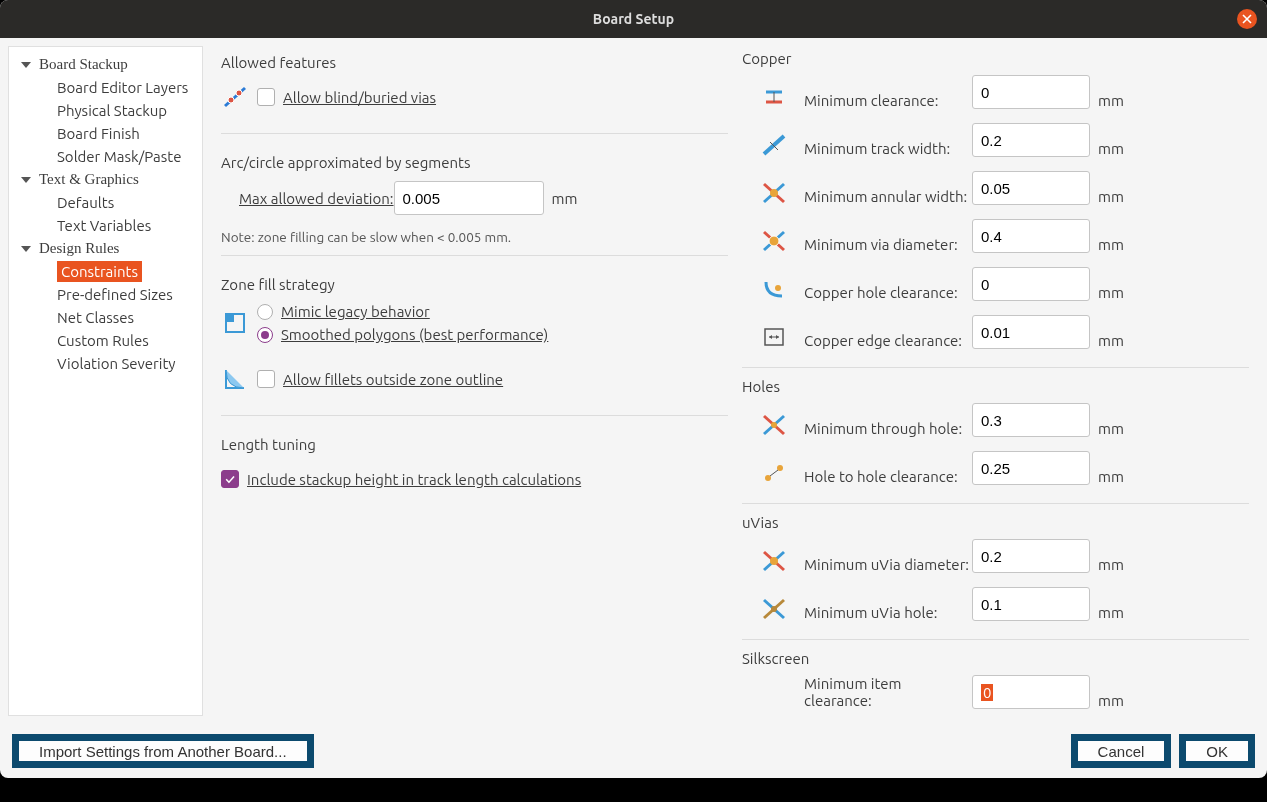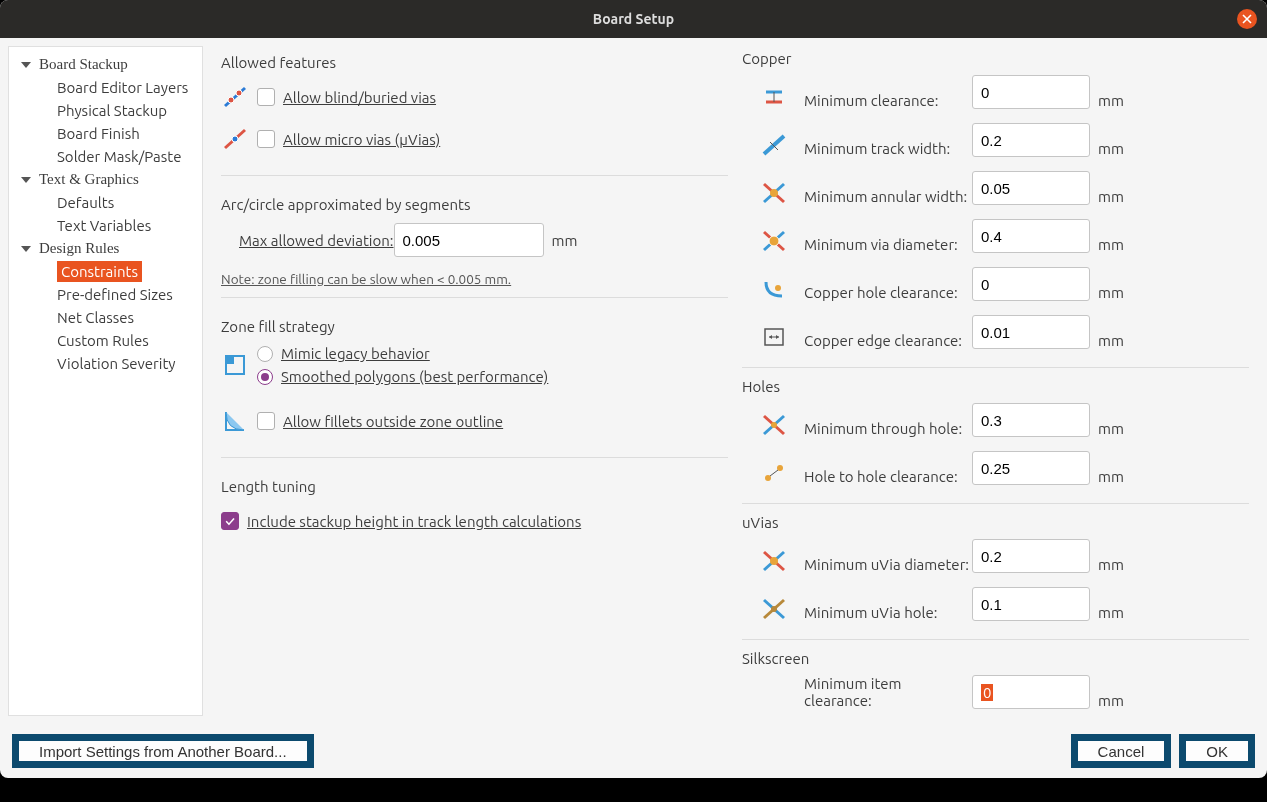--- a/index.html
+++ b/index.html
@@ -27,21 +27,21 @@
 .checkbox.checked { background: #8c3d8c; border-color: #8c3d8c; }
 .checkbox.checked::after { content: "✓"; color: #fff; font-size: 13px; font-weight: bold; }
 .radio { width: 16px; height: 16px; border: 1px solid #b0b0b0; border-radius: 50%; margin-right: 8px; background: #fff; flex-shrink: 0; display: flex; align-items: center; justify-content: center; cursor: pointer; }
 .radio.checked { border-color: #8c3d8c; }
 .radio.checked::after { content: ""; width: 8px; height: 8px; background: #8c3d8c; border-radius: 50%; }
 .label { flex: 0 0 auto; text-decoration: underline; }
 .hr { border: none; border-top: 1px solid #dcdcdc; margin: 10px 0 16px 0; }
 input[type=text] { width: 118px; height: 34px; border: 1px solid #c5c5c5; border-radius: 3px; padding: 4px 8px; font-size: 15px; background: #fff; }
 input[type=text].narrow { width: 150px; }
 .unit { width: 32px; text-align: left; padding-left: 8px; }
-.note { font-size: 13.5px; color: #555; margin-top: 4px; text-decoration: underline; }
+.note { font-size: 13.5px; color: #555; margin-top: 4px; }
 .right-header { font-size: 15px; margin-bottom: 8px; padding-left: 0; }
 .right-row { display: flex; align-items: flex-end; margin-bottom: 14px; padding-left: 18px; }
 .right-icon { width: 28px; height: 24px; margin-right: 16px; flex-shrink: 0; display: flex; align-items: center; justify-content: center; }
 .right-label { width: 168px; flex-shrink: 0; }
 .hr2 { border: none; border-top: 1px solid #dcdcdc; margin: 4px 0 10px 0; }
 .footer { position: absolute; bottom: 0; left: 0; right: 0; height: 54px; display: flex; align-items: center; padding: 0 12px; gap: 8px; }
 .btn { height: 34px; padding: 0 20px; border: 7px solid #0c4a6e; background: #fdfdfd; border-radius: 0; cursor: pointer; font-size: 15px; color: #333; text-align: center; }
 .spacer { flex: 1; }
 .highlight-input { width: 118px; height: 34px; border: 1px solid #c5c5c5; border-radius: 3px; padding: 4px 8px; font-size: 15px; background: #fff; display: flex; align-items: center; }
 .highlight-input span { background: #e95420; color: #fff; padding: 0 2px; }
@@ -117,30 +117,20 @@
           <span class="icon-slot">
             <svg width="24" height="22" viewBox="0 0 24 22">
                 <line x1="2" y1="20" x2="22" y2="2" stroke="#2b7bd6" stroke-width="3"></line>
                 <circle cx="8" cy="14" r="3" fill="#d54" stroke="#fff" stroke-width="1"></circle>
                 <circle cx="16" cy="7" r="3" fill="#d54" stroke="#fff" stroke-width="1"></circle>
               </svg>
           </span>
           <span class="checkbox"></span>
           <span class="label">Allow blind/buried vias</span>
         </div>
-        <div class="row">
-          <span class="icon-slot">
-            <svg width="24" height="22" viewBox="0 0 24 22">
-                <line x1="2" y1="20" x2="22" y2="2" stroke="#d54" stroke-width="3"></line>
-                <circle cx="12" cy="11" r="3" fill="#2b7bd6" stroke="#fff" stroke-width="1"></circle>
-              </svg>
-          </span>
-          <span class="checkbox"></span>
-          <span class="label">Allow micro vias (µVias)</span>
-        </div>
 
         <hr class="hr">
 
         <div class="section-title">Arc/circle approximated by segments</div>
         <div class="row indent">
           <span class="label" style="">Max allowed deviation:</span>
           <input type="text" class="narrow" value="0.005" style="">
           <span class="unit">mm</span>
         </div>
         <div class="note">Note: zone filling can be slow when &lt; 0.005 mm.</div>

